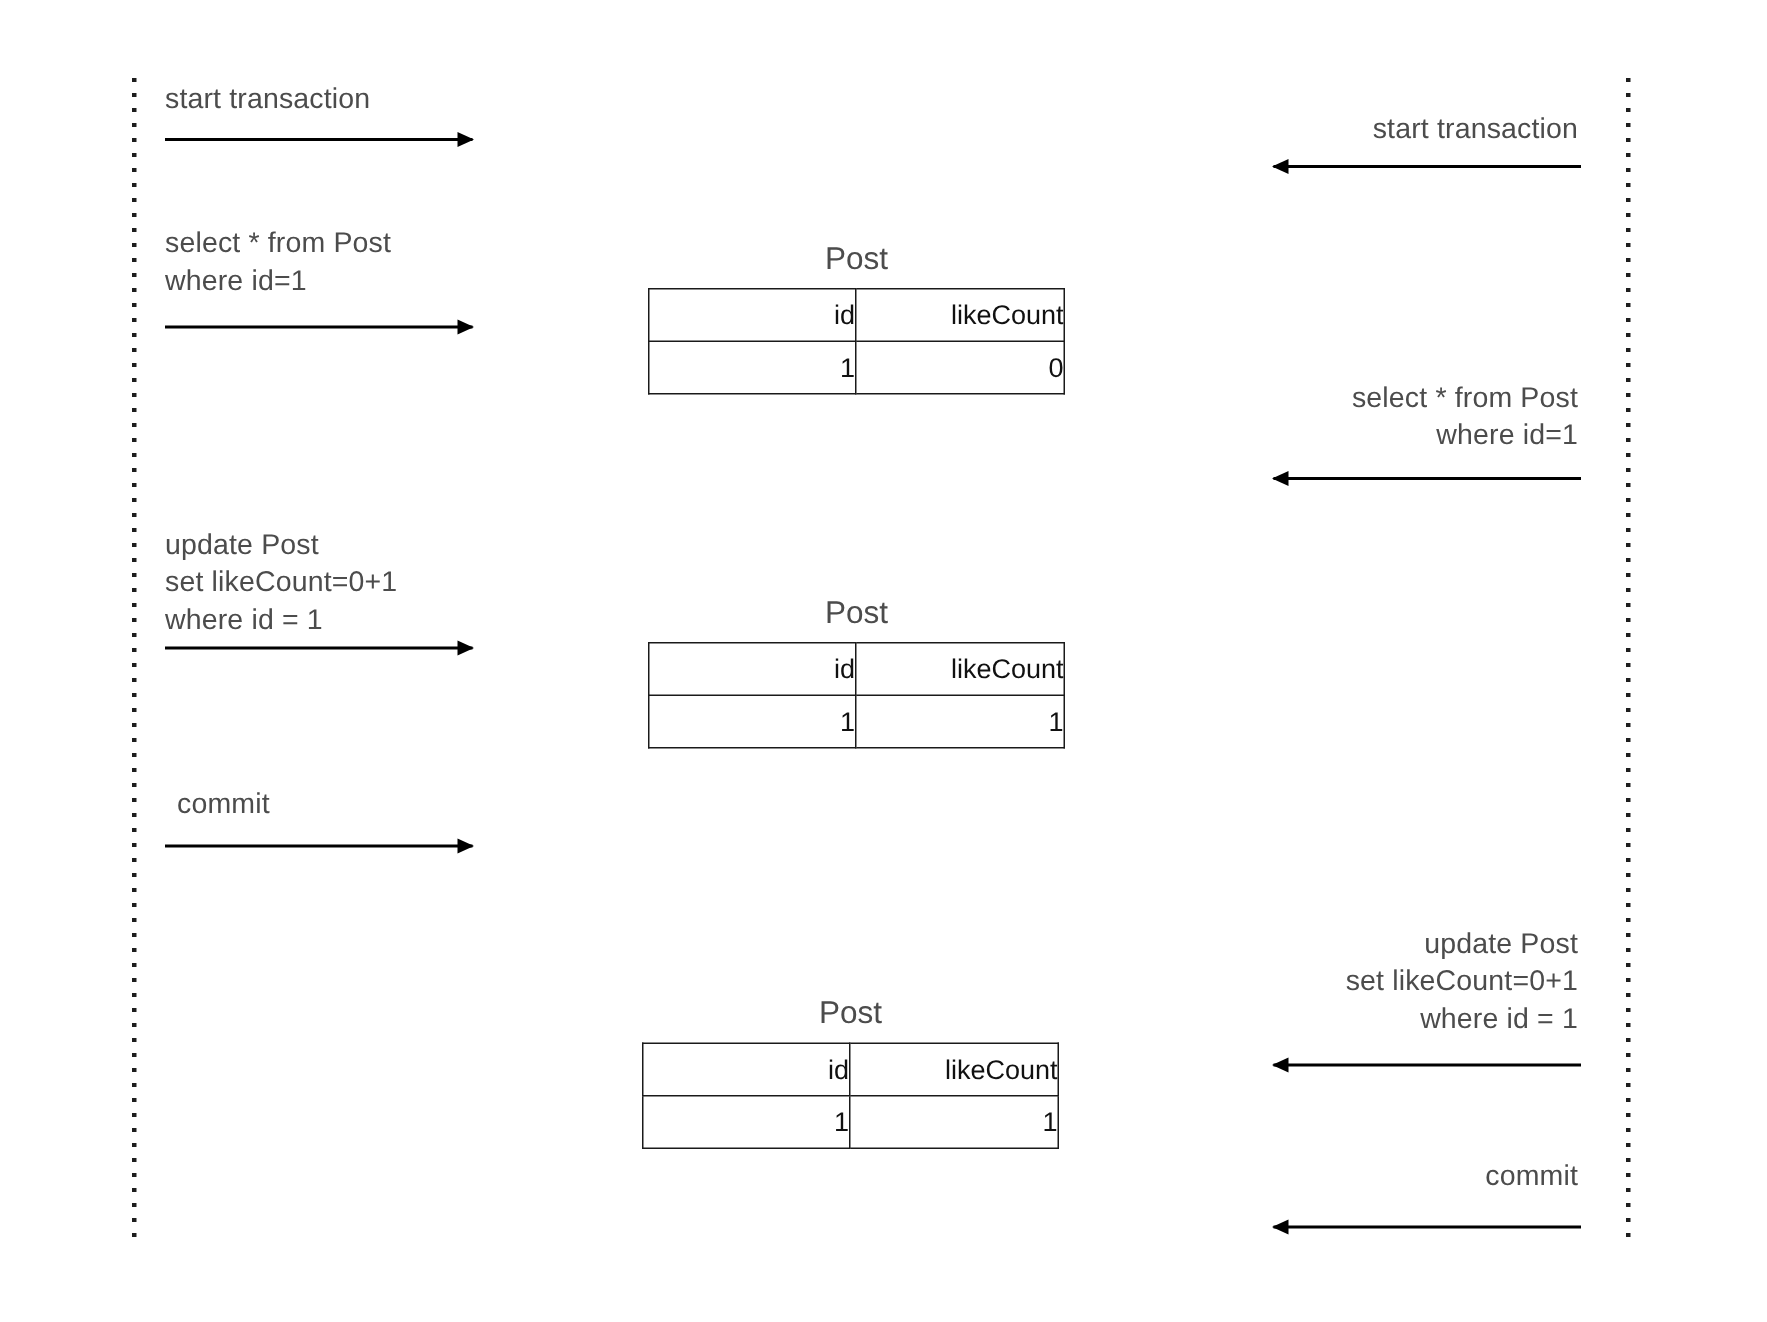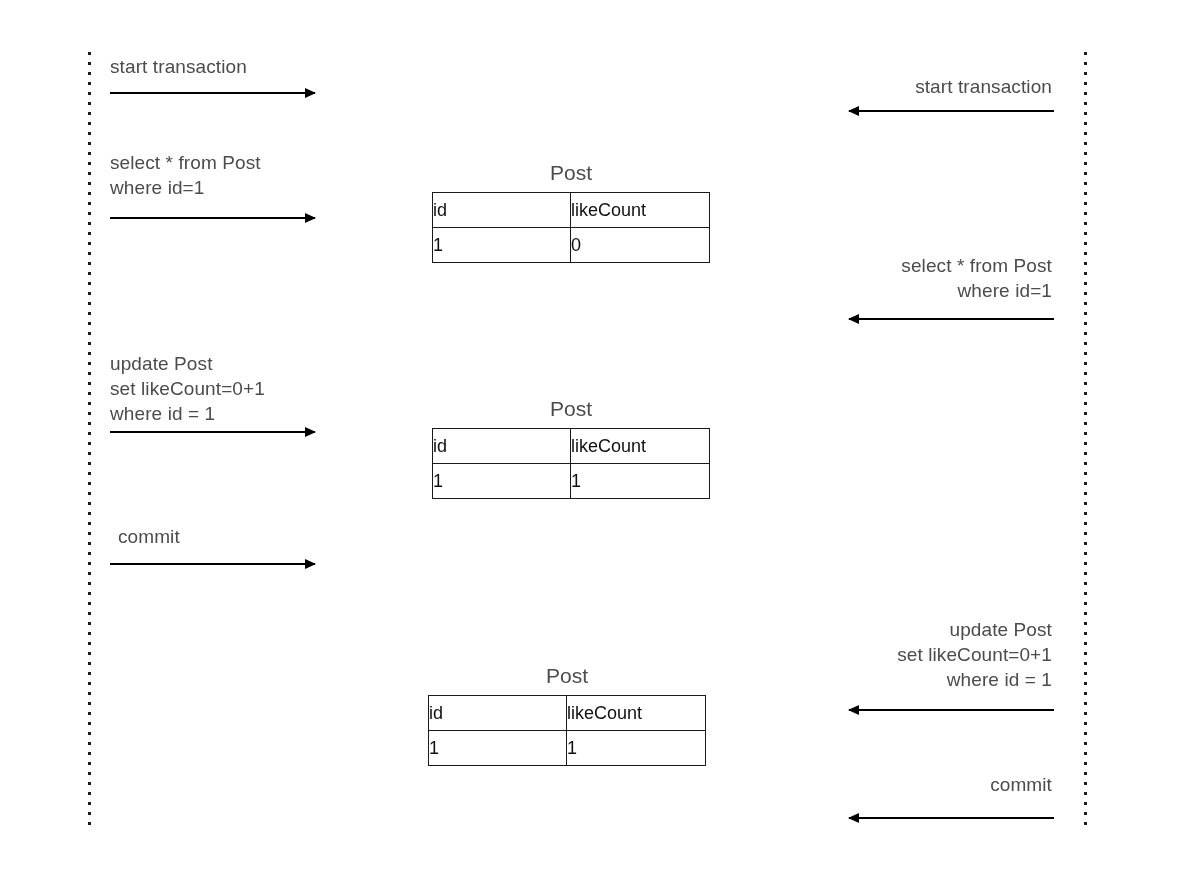--- a/index.html
+++ b/index.html
@@ -87,21 +87,21 @@
     margin-bottom: 7px;
     margin-top: 39px;
   }
   table.post-table {
     border-collapse: collapse;
     table-layout: fixed;
   }
   table.post-table td,
   table.post-table th {
     border: 1.6px solid #1a1a1a;
-    text-align: left;
+    text-align: right;
     font-weight: normal;
     color: #111111;
     font-size: 18px;
     height: 34px;
     padding: 0;
     font-family: "Liberation Sans", sans-serif;
   }
   table.post-table col.c1 { width: 138px; }
   table.post-table col.c2 { width: 139px; }
 </style>

